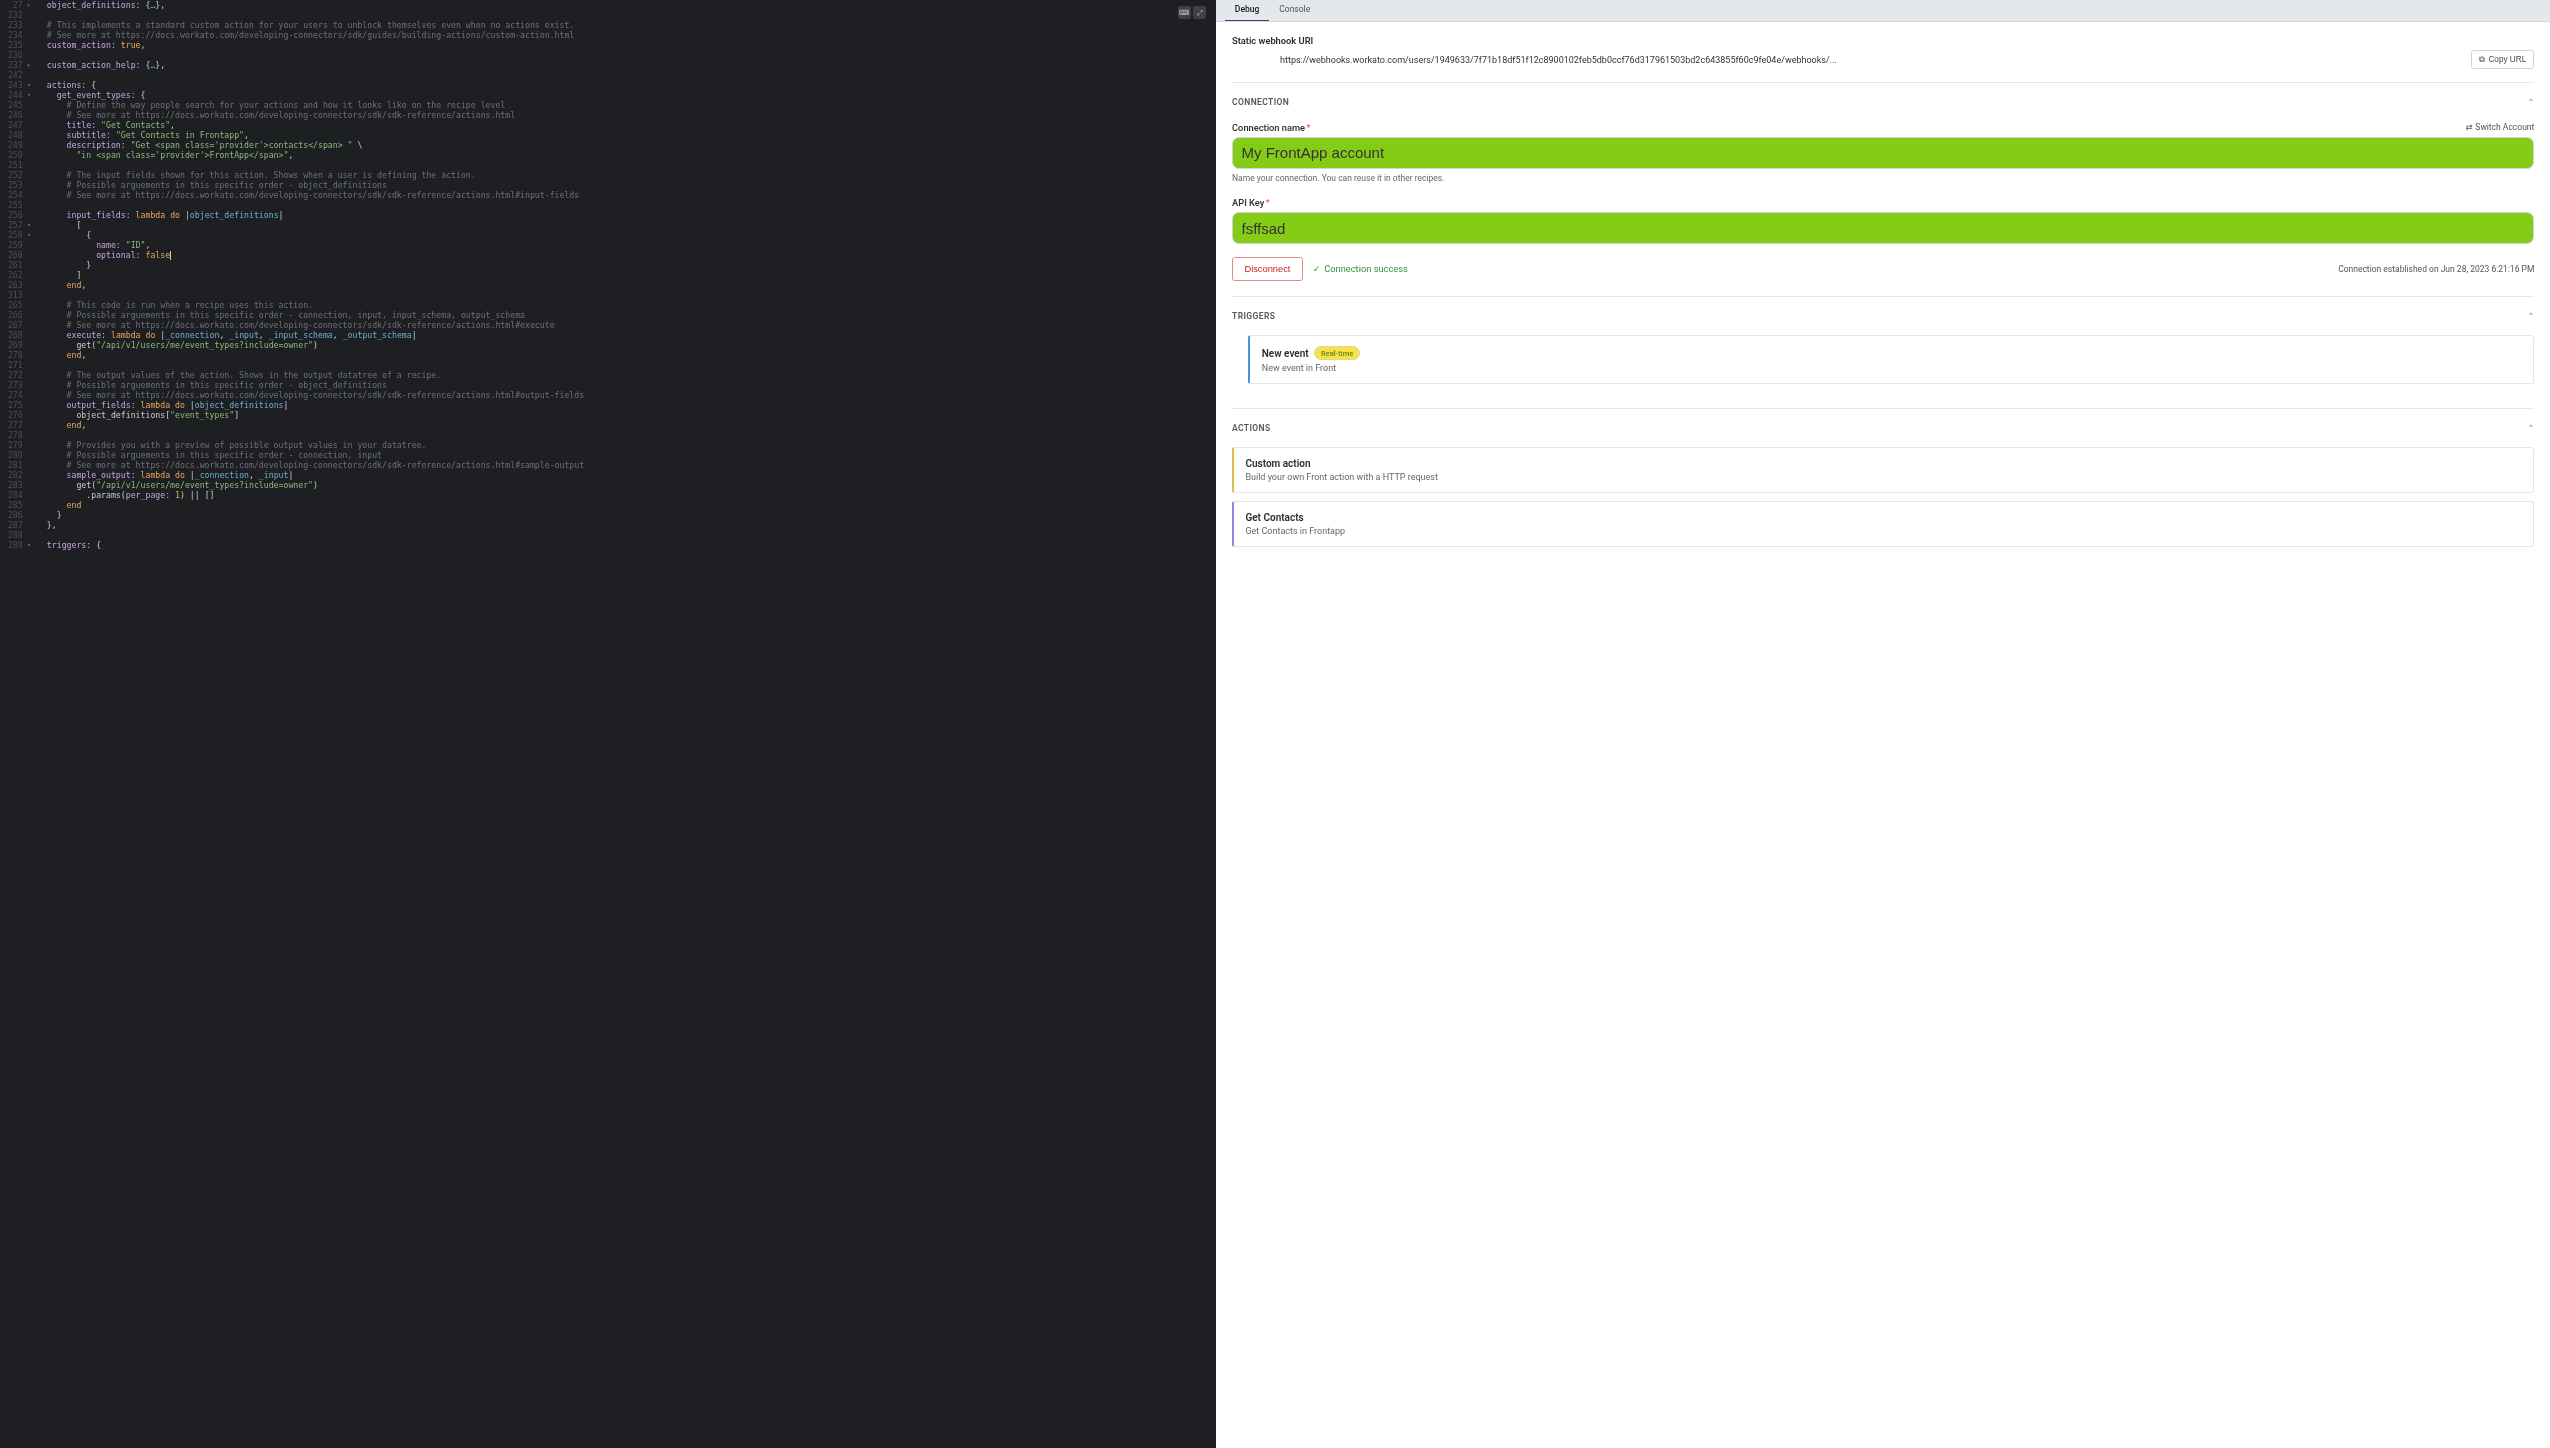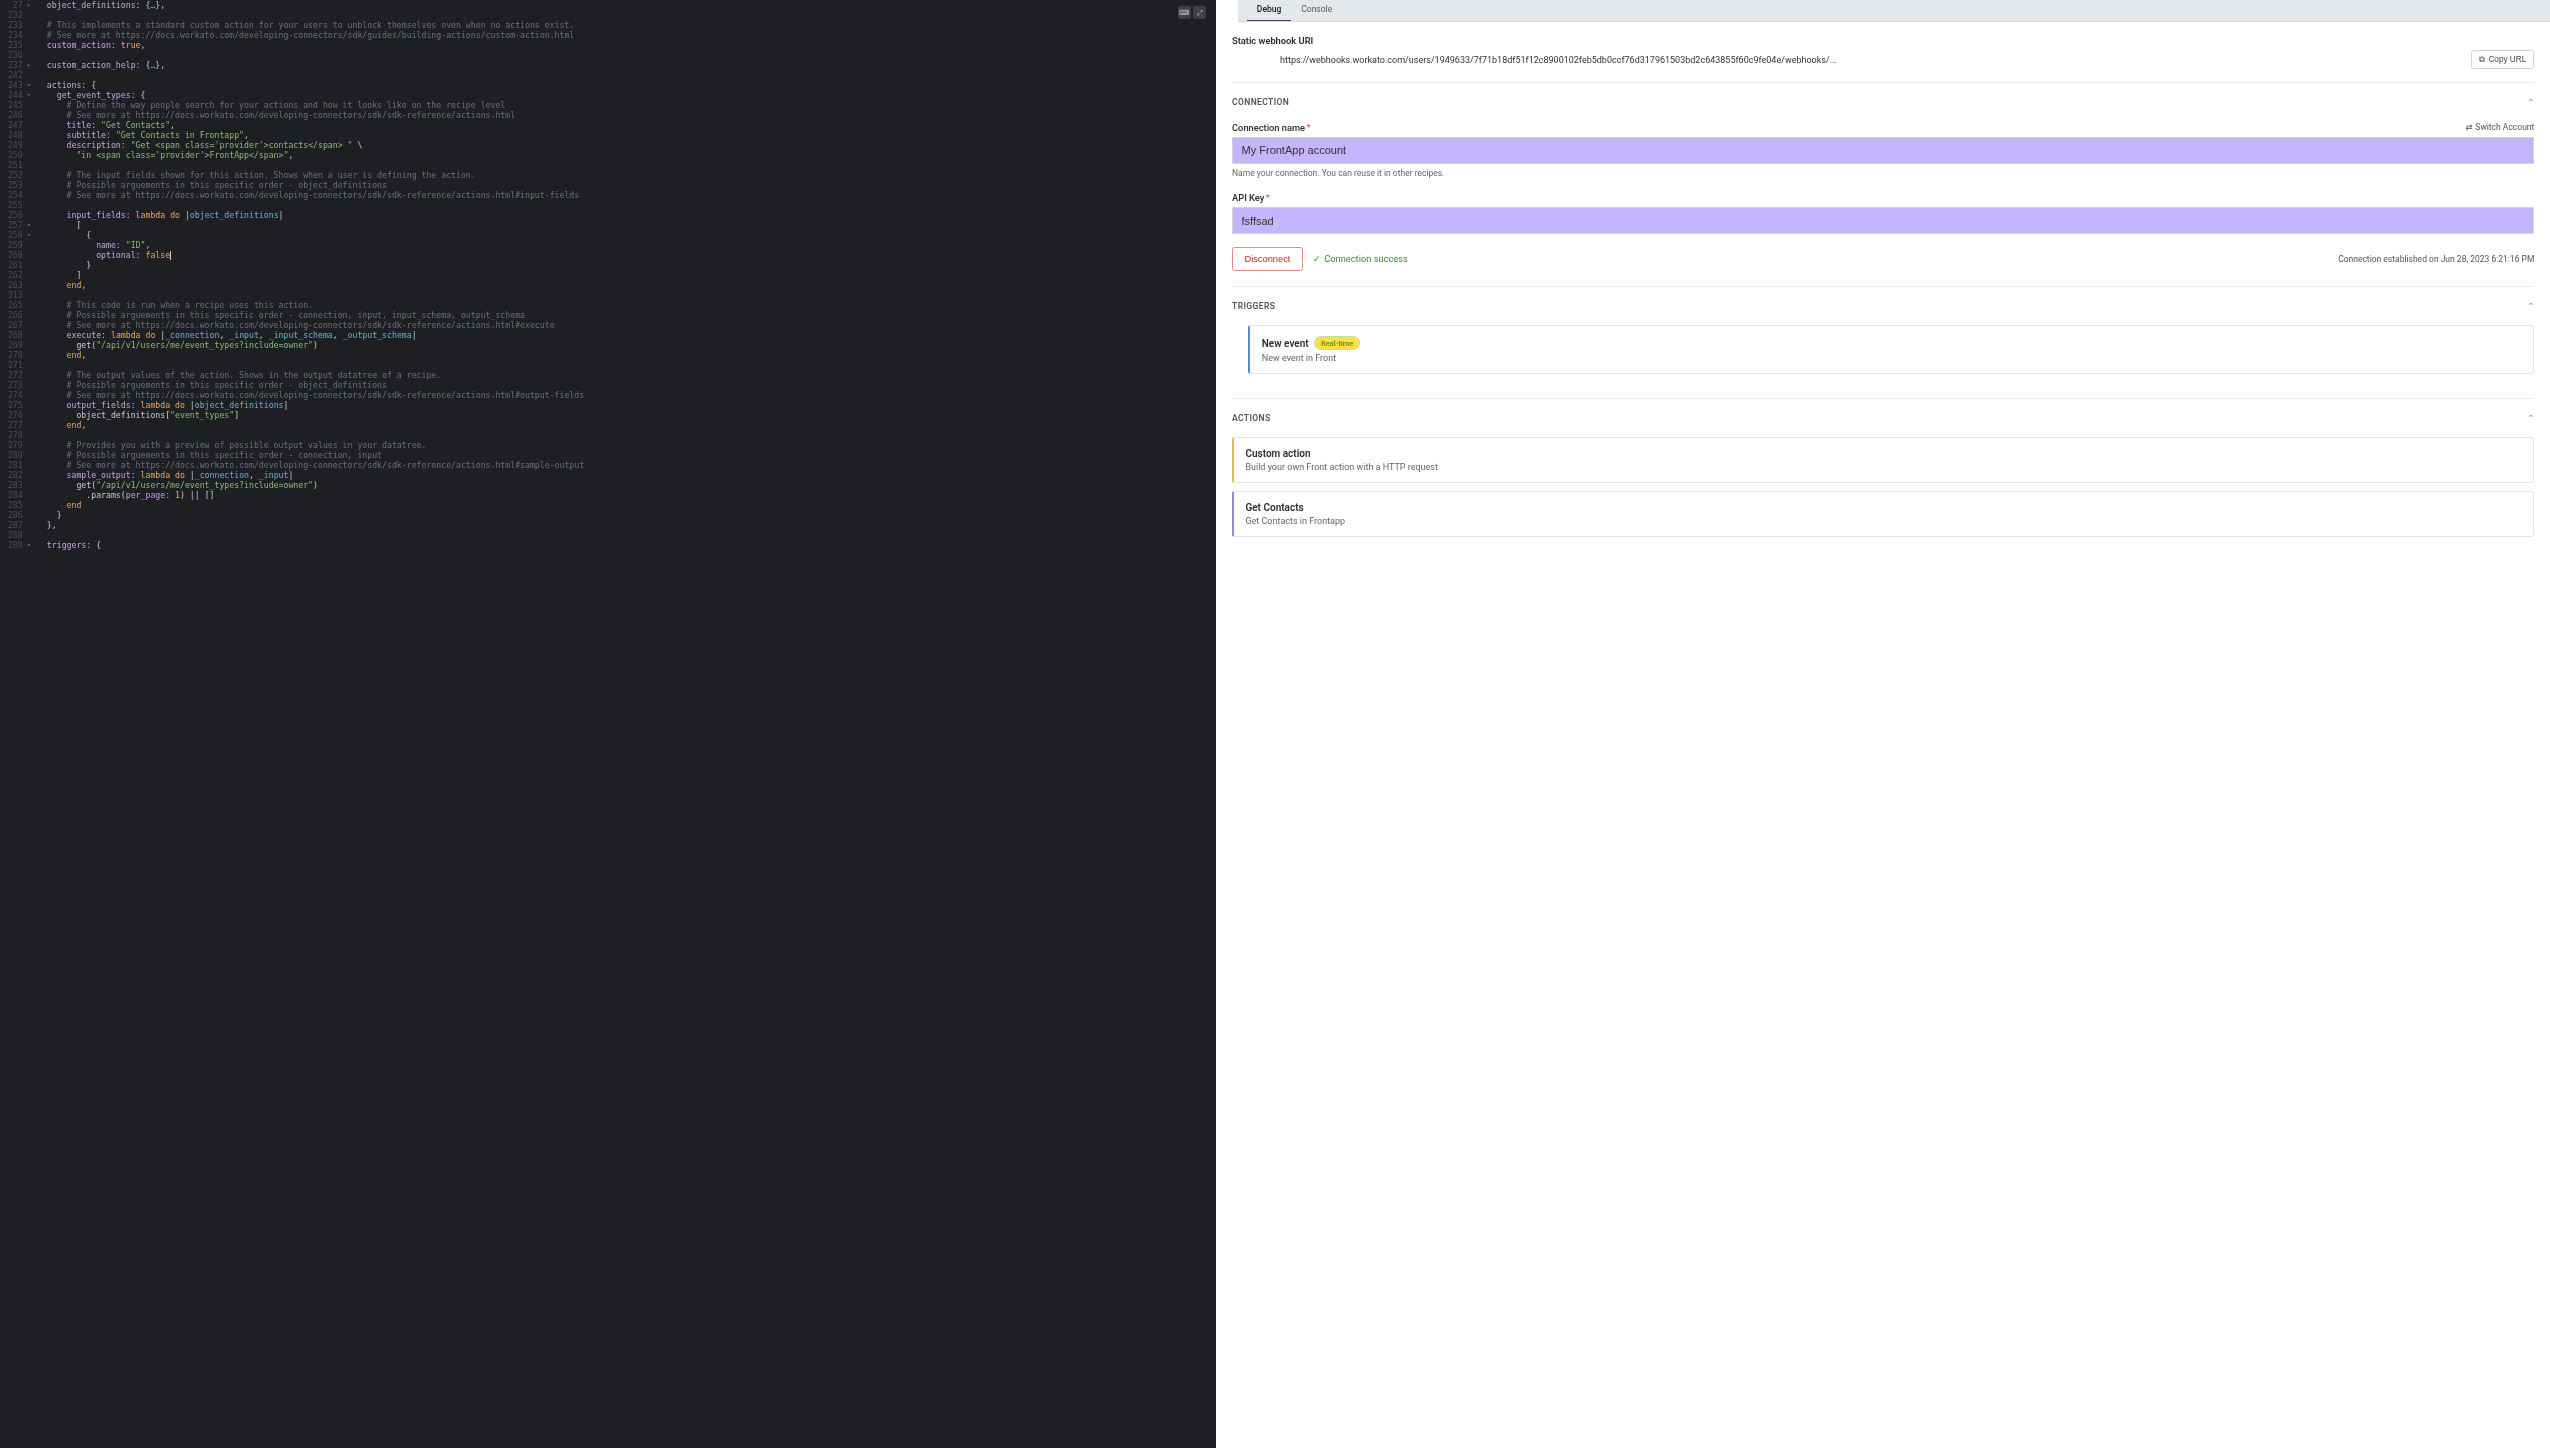--- a/index.html
+++ b/index.html
@@ -85,21 +85,20 @@
   background: #fff;
   overflow-y: auto;
 }
 .tabs {
   background: #e4e7eb;
   display: flex;
   padding: 0 8.5px;
   border-bottom: 0.7px solid #d4d8dd;
   height: 22px;
   align-items: flex-end;
-  margin-left: 22px;
 }
 .tab {
   padding: 5.7px 10px;
   font-size: 8.5px;
   color: #555;
   cursor: pointer;
   border-bottom: 1.4px solid transparent;
 }
 .tab.active {
   color: #1a1a1a;
@@ -157,24 +156,24 @@
   display:flex; justify-content:space-between; align-items:center;
   margin-bottom:4.3px;
 }
 .form-label { font-size:9.3px; font-weight:500; color:#2d2d2d; }
 .req { color:#d9534f; margin-left:1.4px; }
 .switch-link { font-size:8.5px; color:#555; display:flex; align-items:center; gap:2.8px; cursor:pointer;}
 .input {
   width:100%;
   padding:6.4px 8.5px;
   border:0.7px solid #d0d4d9;
-  border-radius:1px;
-  font-size:11px;
+  border-radius:7px;
+  font-size:15px;
   color:#333;
-  background:#c4b5fd;
+  background:#84cc16;
 }
 .hint { font-size:8.5px; color:#666; margin-top:4.3px; }
 
 .conn-status {
   display:flex; align-items:center; justify-content:space-between;
   margin-top:13px;
 }
 .conn-left { display:flex; align-items:center; gap:10px; }
 .disconnect-btn {
   border:0.7px solid #e28b82;

